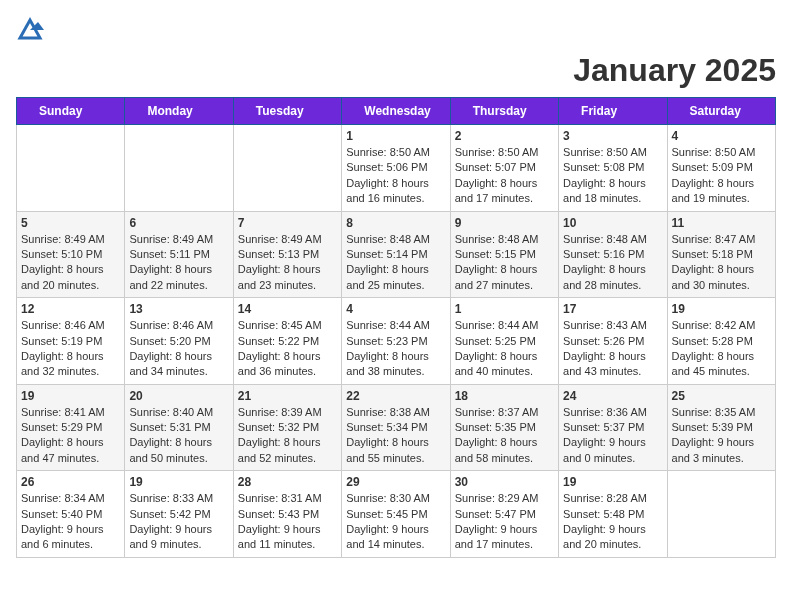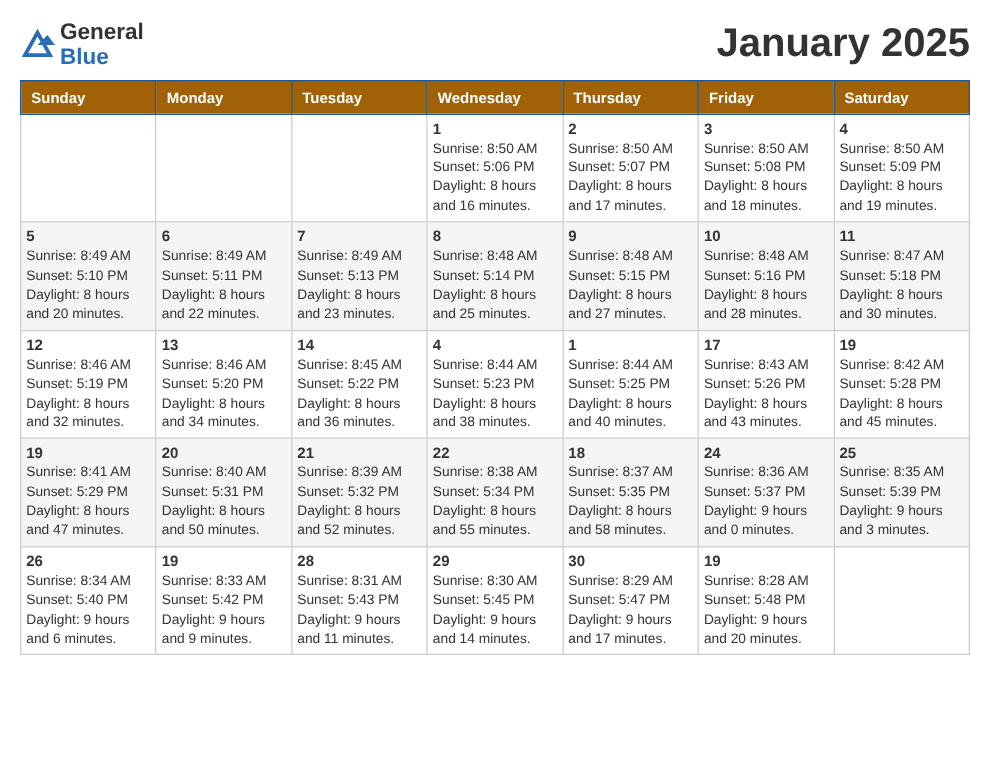--- a/index.html
+++ b/index.html
@@ -29,41 +29,42 @@
     }
     .logo-general { color: #333; }
     .logo-blue { color: #2a6db5; }
     .logo-icon {
       width: 28px;
       height: 28px;
       margin-right: 4px;
     }
     .title-block {
       text-align: right;
+      margin-top: 36px;
     }
     .month-title {
       font-size: 32px;
       font-weight: bold;
       color: #333;
     }
     .location {
       font-size: 14px;
       color: #555;
     }
     table {
       width: 100%;
       border-collapse: collapse;
       table-layout: fixed;
     }
     thead th {
-      background-color: #a16207;
+      background-color: #6d28d9;
       color: #fff;
       font-size: 12px;
       font-weight: bold;
-      padding: 6px 8px;
+      padding: 6px 22px;
       text-align: left;
       border: 1px solid #1a5a9a;
     }
     tbody td {
       border: 1px solid #ccc;
       vertical-align: top;
       padding: 4px;
       font-size: 10px;
       color: #333;
       height: 82px;
@@ -86,24 +87,20 @@
 </head>
 <body>
 
 <div class="header">
   <div class="logo">
     <svg class="logo-icon" viewBox="0 0 28 28">
       <rect x="0" y="0" width="28" height="28" fill="none"></rect>
       <polygon points="4,22 14,4 24,22" fill="none" stroke="#2a6db5" stroke-width="3"></polygon>
       <polygon points="14,14 22,6 28,14" fill="#2a6db5"></polygon>
     </svg>
-    <div class="logo-text">
-      <span class="logo-general">General</span>
-      <span class="logo-blue">Blue</span>
-    </div>
   </div>
   <div class="title-block">
     <div class="month-title">January 2025</div>
   </div>
 </div>
 
 <table>
   <thead>
     <tr>
     <th>Sunday</th>

